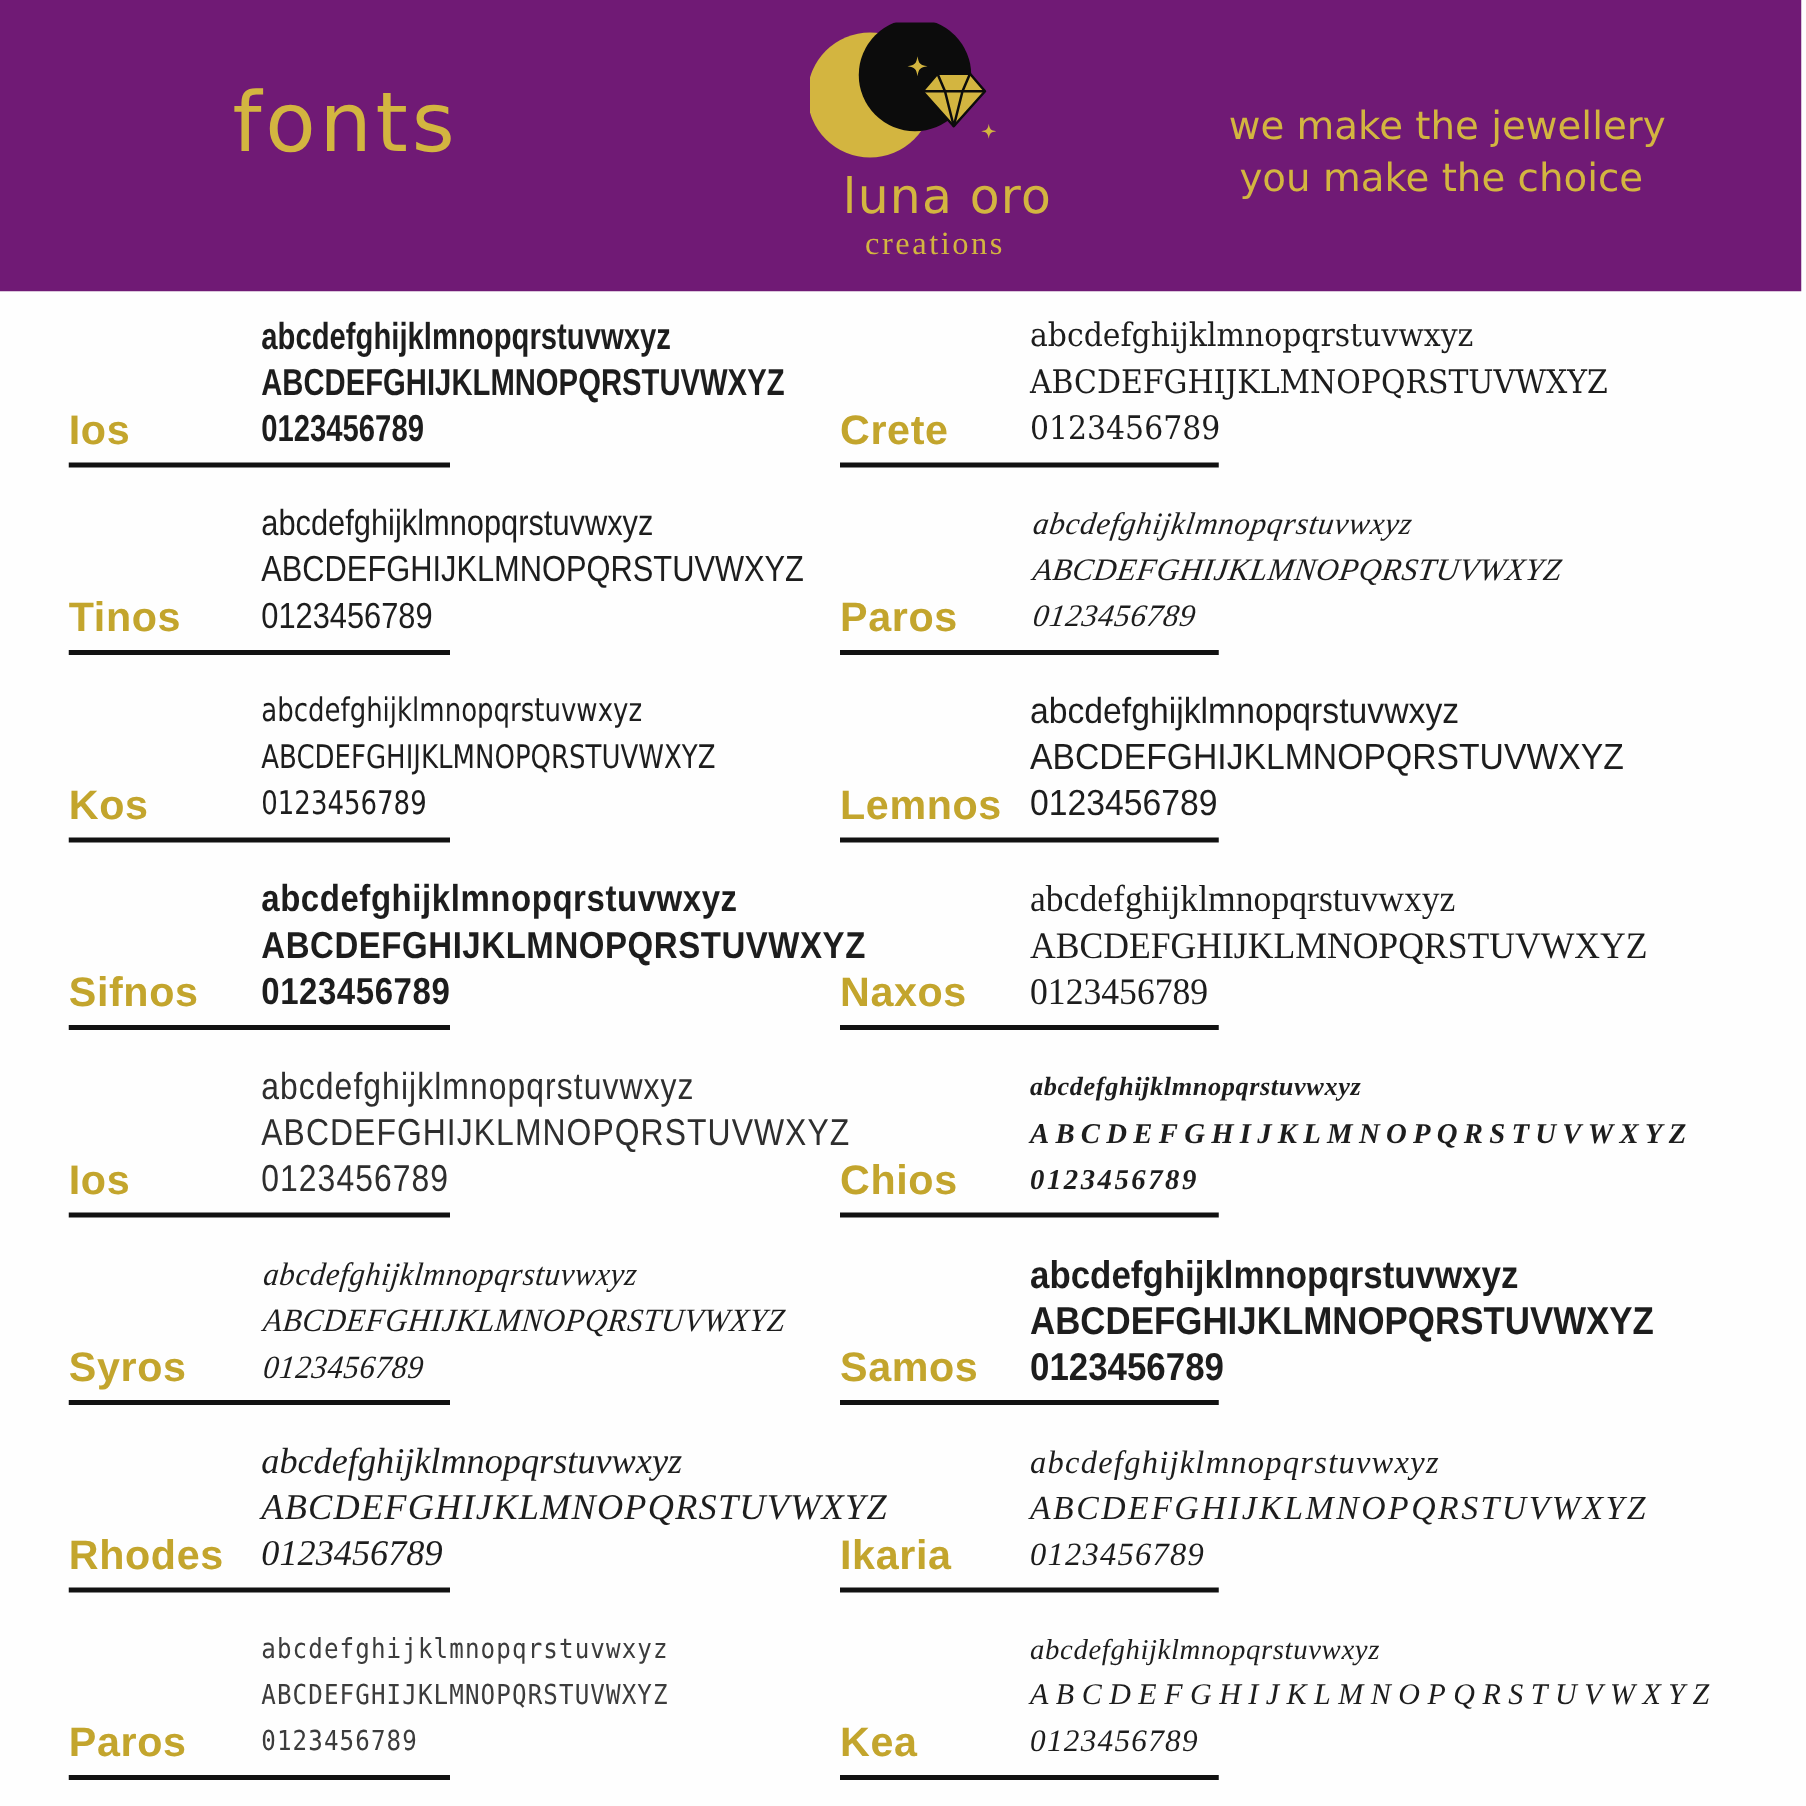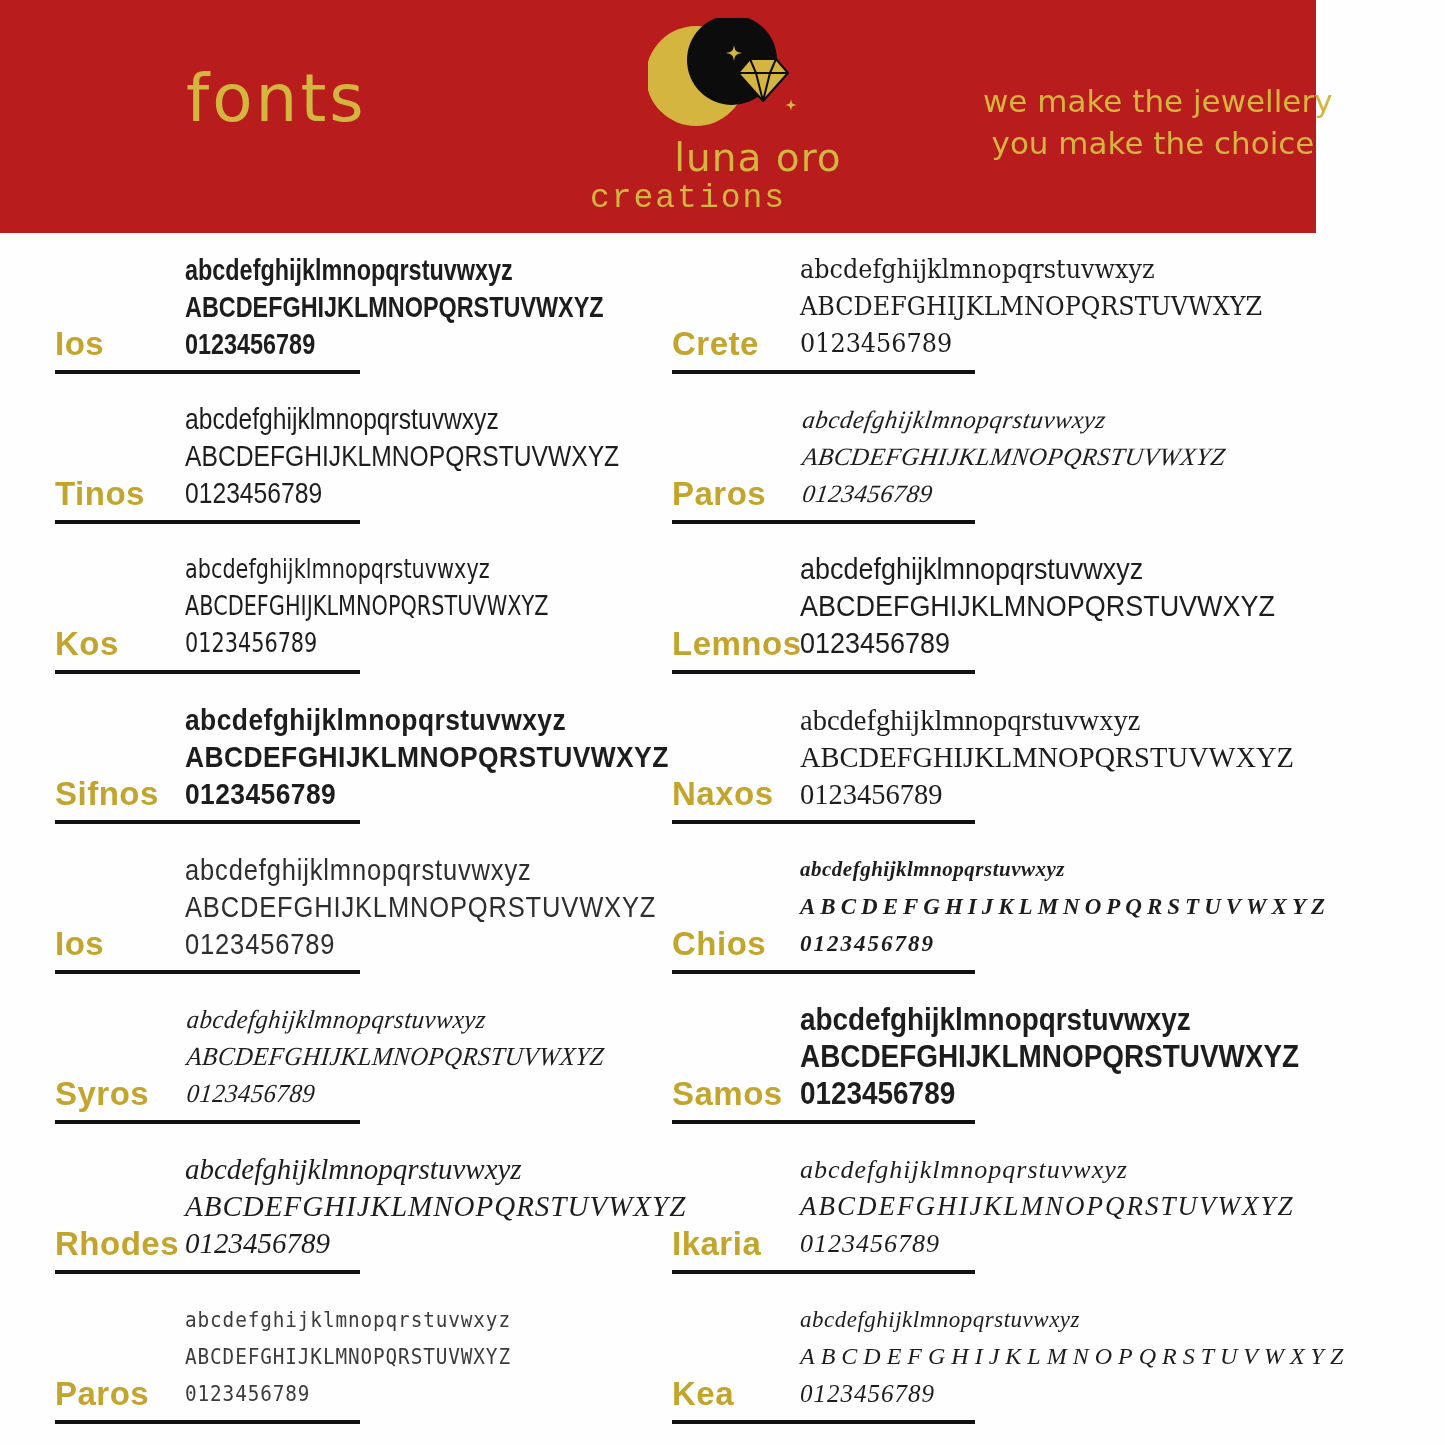--- a/index.html
+++ b/index.html
@@ -1,44 +1,44 @@
 <!DOCTYPE html>
 <html><head>
 <meta charset="utf-8">
 <style>
   html,body{margin:0;padding:0;background:#ffffff;}
   .page{position:relative;width:1445px;height:1445px;background:#fefefe;overflow:hidden;
         font-family:"Liberation Sans",sans-serif;}
 
   
-  .header{position:absolute;left:0;top:0;width:1316px;height:233px;background:#b91c1c;}
+  .header{position:absolute;left:0;top:0;width:1441px;height:233px;background:#701a75;}
   .fonts-title{position:absolute;left:186px;top:66px;font-family:"DejaVu Sans",sans-serif;
         font-size:66px;font-weight:500;letter-spacing:3px;color:#d3b540;line-height:1;}
   .logo{position:absolute;left:648px;top:18px;width:170px;height:120px;}
   .brand-name{position:absolute;left:758px;top:138px;transform:translateX(-50%);
         font-family:"DejaVu Sans",sans-serif;font-size:39px;font-weight:400;
         letter-spacing:1px;color:#d3b540;line-height:1;white-space:nowrap;}
-  .brand-subtitle{position:absolute;left:688px;top:182px;transform:translateX(-50%);
-        font-family:Liberation Mono, monospace;font-size:33px;font-weight:300;
+  .brand-subtitle{position:absolute;left:748px;top:182px;transform:translateX(-50%);
+        font-family:Liberation Serif, serif;font-size:26px;font-weight:300;
         letter-spacing:2px;color:#d3b540;line-height:1;white-space:nowrap;}
   .tagline{position:absolute;left:983px;top:80px;width:340px;text-align:center;
         font-family:"DejaVu Sans",sans-serif;font-size:31px;color:#d3b540;line-height:42px;
         white-space:nowrap;}
 
   
   .grid{position:absolute;left:0;top:233px;width:1445px;
         display:grid;grid-template-columns:660px 785px;grid-auto-rows:150px;}
   .cell{box-sizing:border-box;display:flex;flex-direction:column;justify-content:flex-end;
         padding-left:55px;}
   .cell.right{padding-left:12px;}
   .cell-main{display:flex;align-items:flex-end;}
   .fname{flex:0 0 130px;width:130px;color:#c3a52d;font-weight:700;font-size:33px;
         line-height:36px;letter-spacing:.5px;font-family:"Liberation Sans",sans-serif;margin-top:45px;}
   .cell.right .fname{flex:0 0 128px;width:128px;}
-  .sample{color:#1d1d1d;}
+  .sample{color:#1d1d1d;margin-left:24px;}
   .ln{display:block;line-height:37px;white-space:nowrap;transform-origin:left bottom;}
   .rule{height:4px;background:#121212;width:305px;margin-top:8px;margin-bottom:9px;}
   .cell.right .rule{width:303px;}
 
   
   .f-ios1 .ln{font-family:"Liberation Sans",sans-serif;font-weight:700;font-size:30px;transform:scaleX(.78);}
   .f-tinos .ln{font-family:"Liberation Sans",sans-serif;font-size:29px;transform:scaleX(.85);}
   .f-kos .ln{font-family:"DejaVu Sans",sans-serif;font-size:26px;transform:scaleX(.8);}
   .f-sifnos .ln{font-family:"Liberation Sans",sans-serif;font-weight:700;font-size:30px;
         letter-spacing:.5px;transform:scaleX(.88);}

